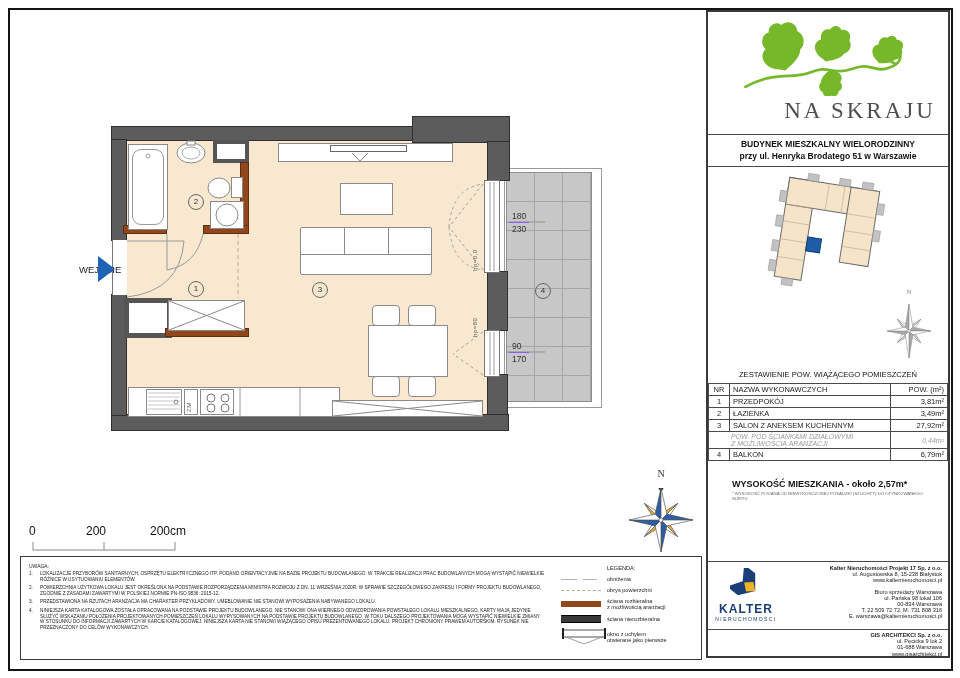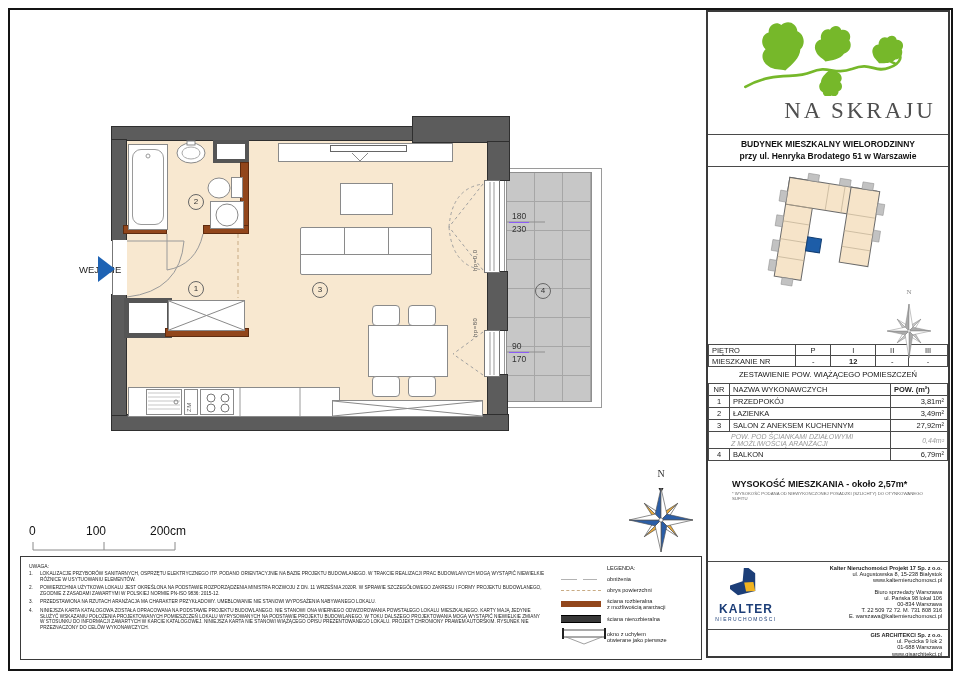--- a/index.html
+++ b/index.html
@@ -207,21 +207,21 @@
     </div>
     <div class="abs vlabel" style="left:472px;top:225px;height:46px;">hp=0,0</div>
     <div class="abs vlabel" style="left:472px;top:303px;height:34px;">hp=80</div>
 
     <div class="abs" style="left:48px;top:264px;font-size:9.5px;color:#222;margin-left:31px;">WEJŚCIE</div>
     <div class="abs" style="left:98px;top:256px;width:0;height:0;border-left:17px solid #1e63b4;border-top:13px solid transparent;border-bottom:13px solid transparent;"></div>
   </div>
 
   <div class="abs" id="scalebar" style="left:28px;top:524px;width:190px;height:32px;">
     <span class="abs" style="left:1px;top:0;">0</span>
-    <span class="abs" style="left:58px;top:0;">100</span>
+    <span class="abs" style="left:58px;top:0;">200</span>
     <span class="abs" style="left:122px;top:0;">200cm</span>
     <svg class="svgabs" style="left:0;top:16px;" width="190" height="14" viewBox="0 0 190 14">
       <line x1="5" y1="10" x2="147" y2="10" stroke="#8a8a8a" stroke-width="1"></line>
       <line x1="5" y1="2" x2="5" y2="10" stroke="#8a8a8a"></line>
       <line x1="76" y1="2" x2="76" y2="10" stroke="#8a8a8a"></line>
       <line x1="147" y1="2" x2="147" y2="10" stroke="#8a8a8a"></line>
     </svg>
   </div>
 
   <div class="abs" style="left:616px;top:468px;width:90px;height:96px;">
@@ -423,47 +423,29 @@
             </g>
           <g transform="rotate(270)">
               <polygon points="0,-34 -6,-6 0,0" fill="#a9a9a9"></polygon>
               <polygon points="0,-34 6,-6 0,0" fill="#fff"></polygon>
             </g>
           <circle r="2" fill="#fff"></circle>
         </g>
       </svg>
     </div>
 
-    <table class="ptable abs" style="left:0;top:332px;">
-      <tbody>
-          <tr>
-        <td class="lbl">PIĘTRO</td>
-        <td>P</td>
-        <td>I</td>
-        <td>II</td>
-        <td>III</td>
-      </tr>
-      <tr>
-        <td class="lbl">MIESZKANIE NR</td>
-        <td>-</td>
-        <td style="font-weight:700;">12</td>
-        <td>-</td>
-        <td>-</td>
-      </tr>
-    </tbody>
-      </table>
 
     <div class="abs sum-title" style="top:358px;">ZESTAWIENIE POW. WIĄŻĄCEGO POMIESZCZEŃ</div>
 
     <table class="atable abs" style="left:0;top:371px;">
       <tbody>
           <tr>
         <th class="nr">NR</th>
         <th>NAZWA WYKONAWCZYCH</th>
-        <th class="pow" style="text-align:left;font-weight:bold;">POW. (m²)</th>
+        <th class="pow" style="text-align:right;">POW. (m²)</th>
       </tr>
       <tr>
         <td class="nr">1</td>
         <td>PRZEDPOKÓJ</td>
         <td class="pow">3,81m²</td>
       </tr>
       <tr>
         <td class="nr">2</td>
         <td>ŁAZIENKA</td>
         <td class="pow">3,49m²</td>

